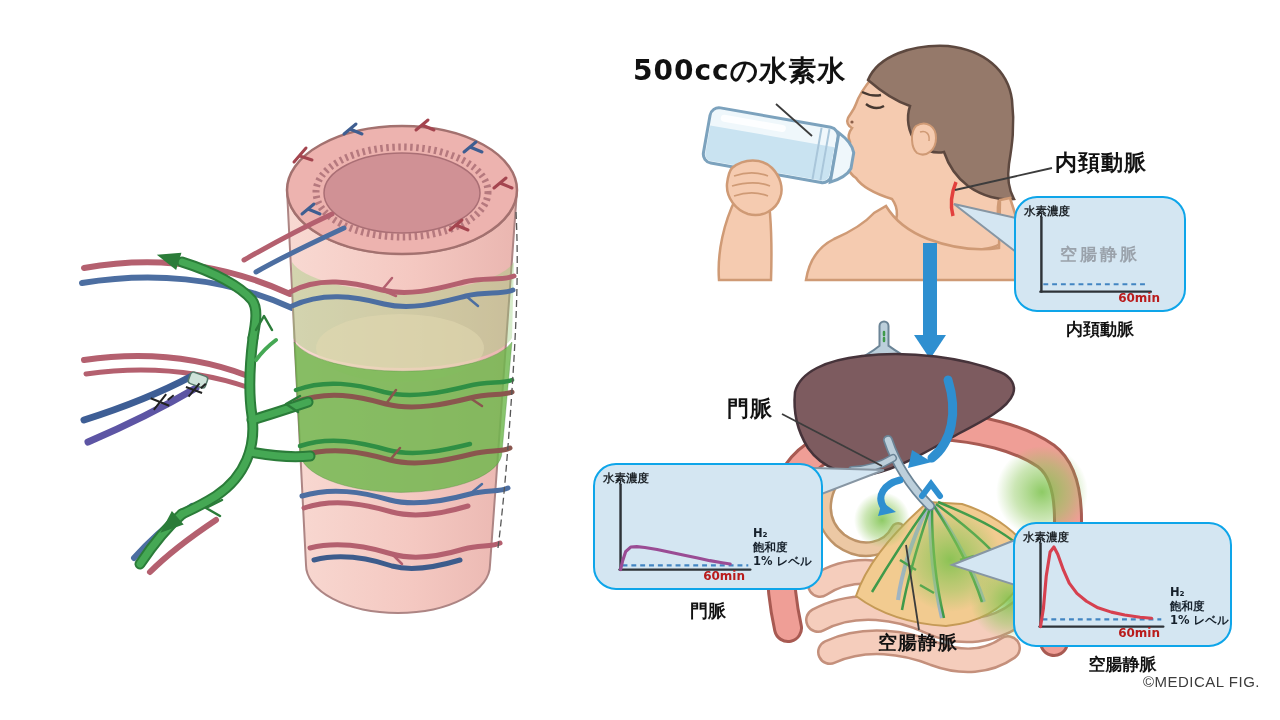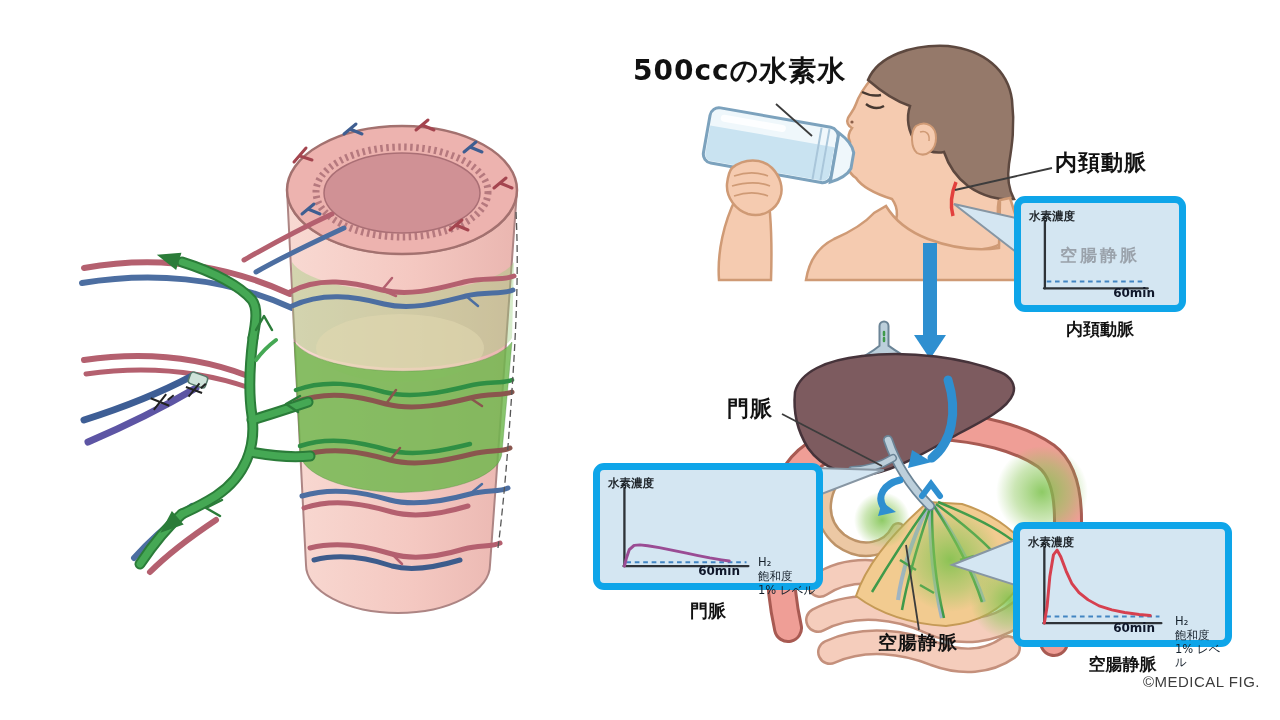--- a/index.html
+++ b/index.html
@@ -10,27 +10,27 @@
   .rightfig{left:600px;width:680px;}
   .leftfig svg,.rightfig>svg.illu{position:absolute;left:0;top:0;width:100%;height:100%;}
   .lbl{position:absolute;font-weight:bold;color:#111;white-space:nowrap;line-height:1.1;}
   .lbl-bottle{left:33px;top:56px;font-size:28px;letter-spacing:1px;}
   .lbl-carotid{left:455px;top:151px;font-size:22px;letter-spacing:1px;}
   .lbl-portal{left:127px;top:397px;font-size:22px;letter-spacing:1px;}
   .lbl-jejunal{left:278px;top:632px;font-size:19px;letter-spacing:1px;}
   .credit{position:absolute;right:20px;top:673px;font-size:15px;color:#3c3c3c;
           letter-spacing:0.5px;font-family:"Liberation Sans","DejaVu Sans",sans-serif;text-align:center;}
   .card{position:absolute;}
-  .cbox{position:relative;width:100%;background:#d4e6f2;border:7px solid #0ea5e9;border-radius:11px;box-sizing:border-box;}
+  .cbox{position:relative;width:100%;background:#d4e6f2;border:2px solid #0ea5e9;border-radius:23px;box-sizing:border-box;}
   .cbox svg{position:absolute;left:0;top:0;width:100%;height:100%;}
   .ylab{position:absolute;left:8px;top:6px;font-size:11.5px;font-weight:bold;color:#1e2429;}
-  .xlab{position:absolute;bottom:5px;font-size:12px;font-weight:bold;color:#0f172a;}
+  .xlab{position:absolute;bottom:5px;font-size:12px;font-weight:bold;color:#b91c1c;}
   .note{position:absolute;left:0;right:0;top:40%;text-align:center;font-size:17px;
         font-weight:bold;color:#9aa2ab;letter-spacing:3px;}
-  .ann{position:absolute;font-size:11.5px;font-weight:normal;color:#15202b;line-height:1.2;margin-top:24px;}
+  .ann{position:absolute;font-size:11.5px;font-weight:bold;color:#15202b;line-height:1.2;}
   .caption{text-align:center;font-weight:bold;color:#111;margin-top:6px;}
 </style>
 </head>
 <body>
 
 <div class="stage">
 
   <div class="leftfig">
     <svg viewBox="0 0 600 720">
       <defs>

